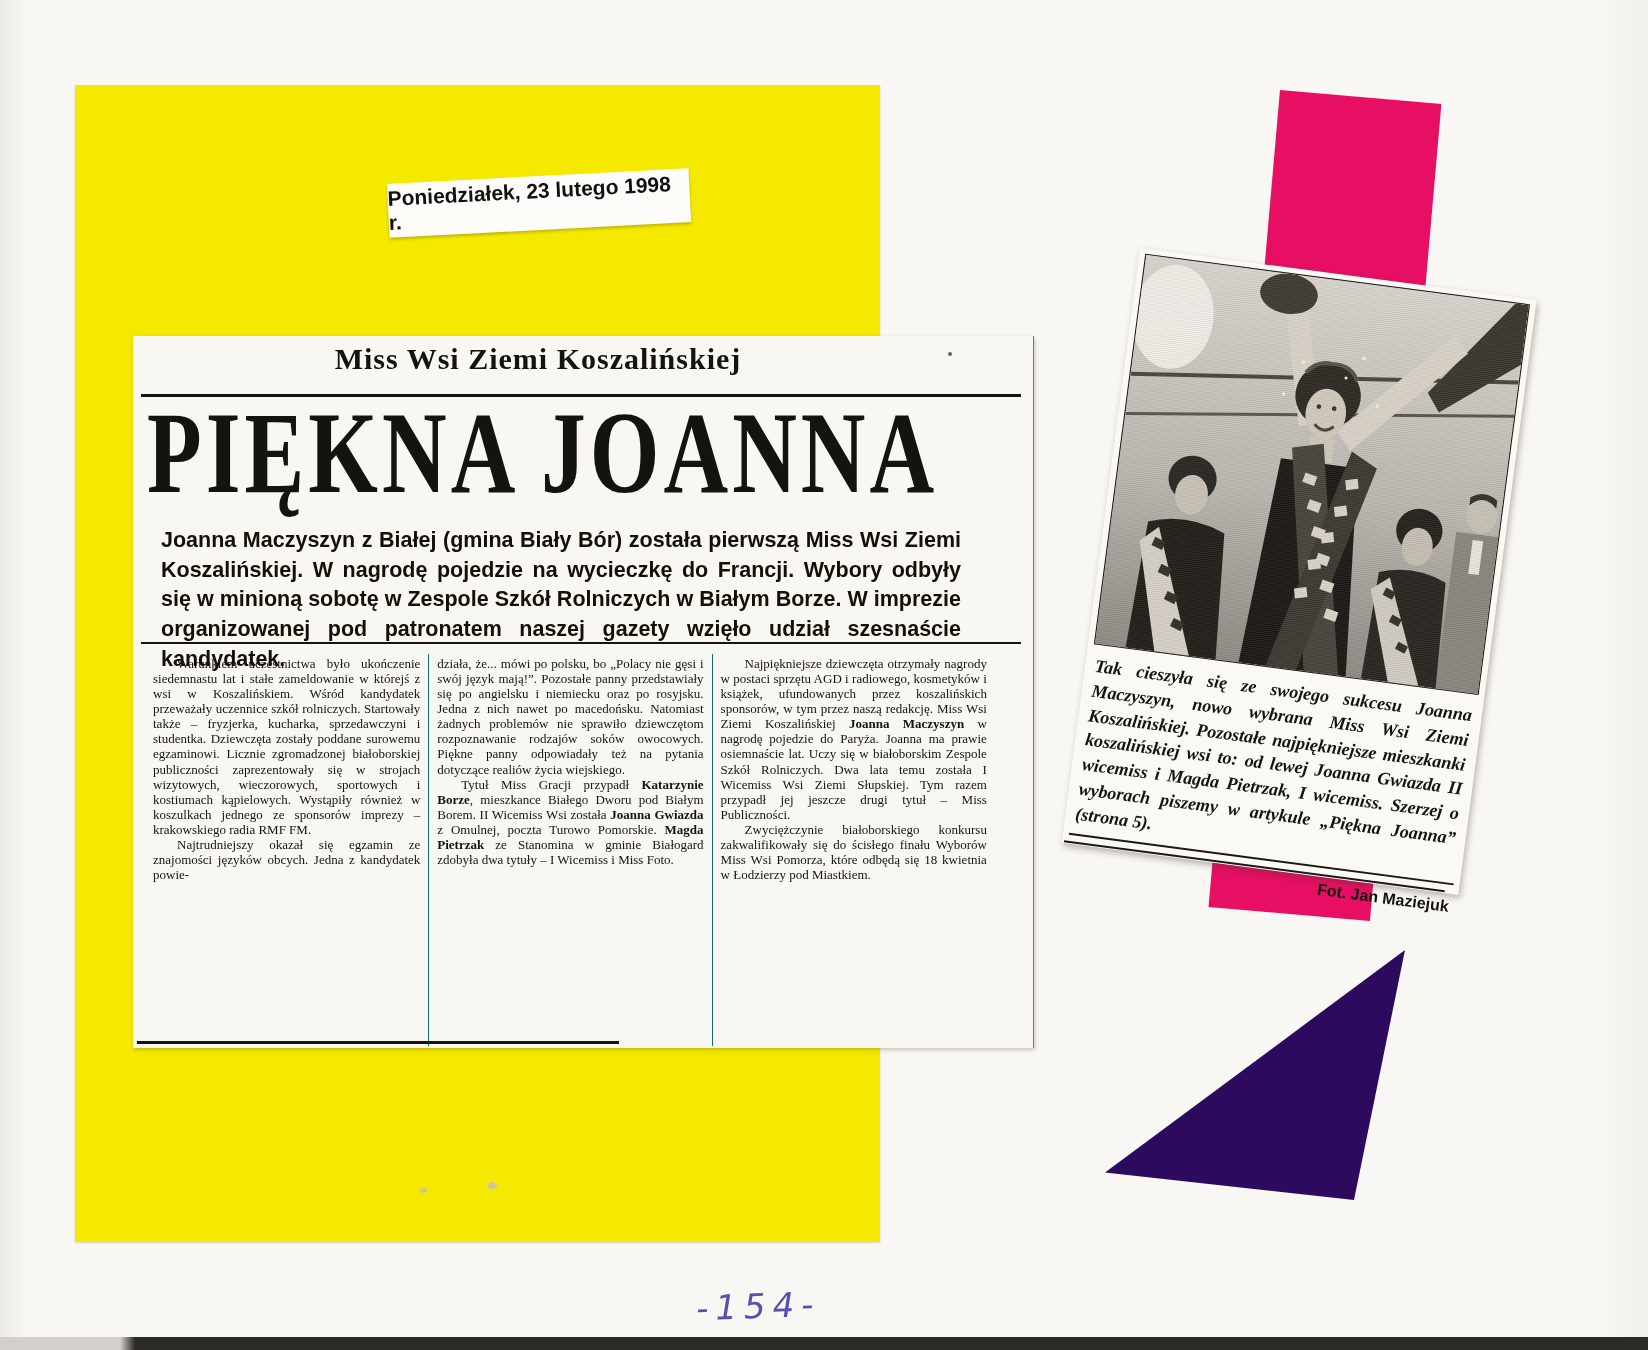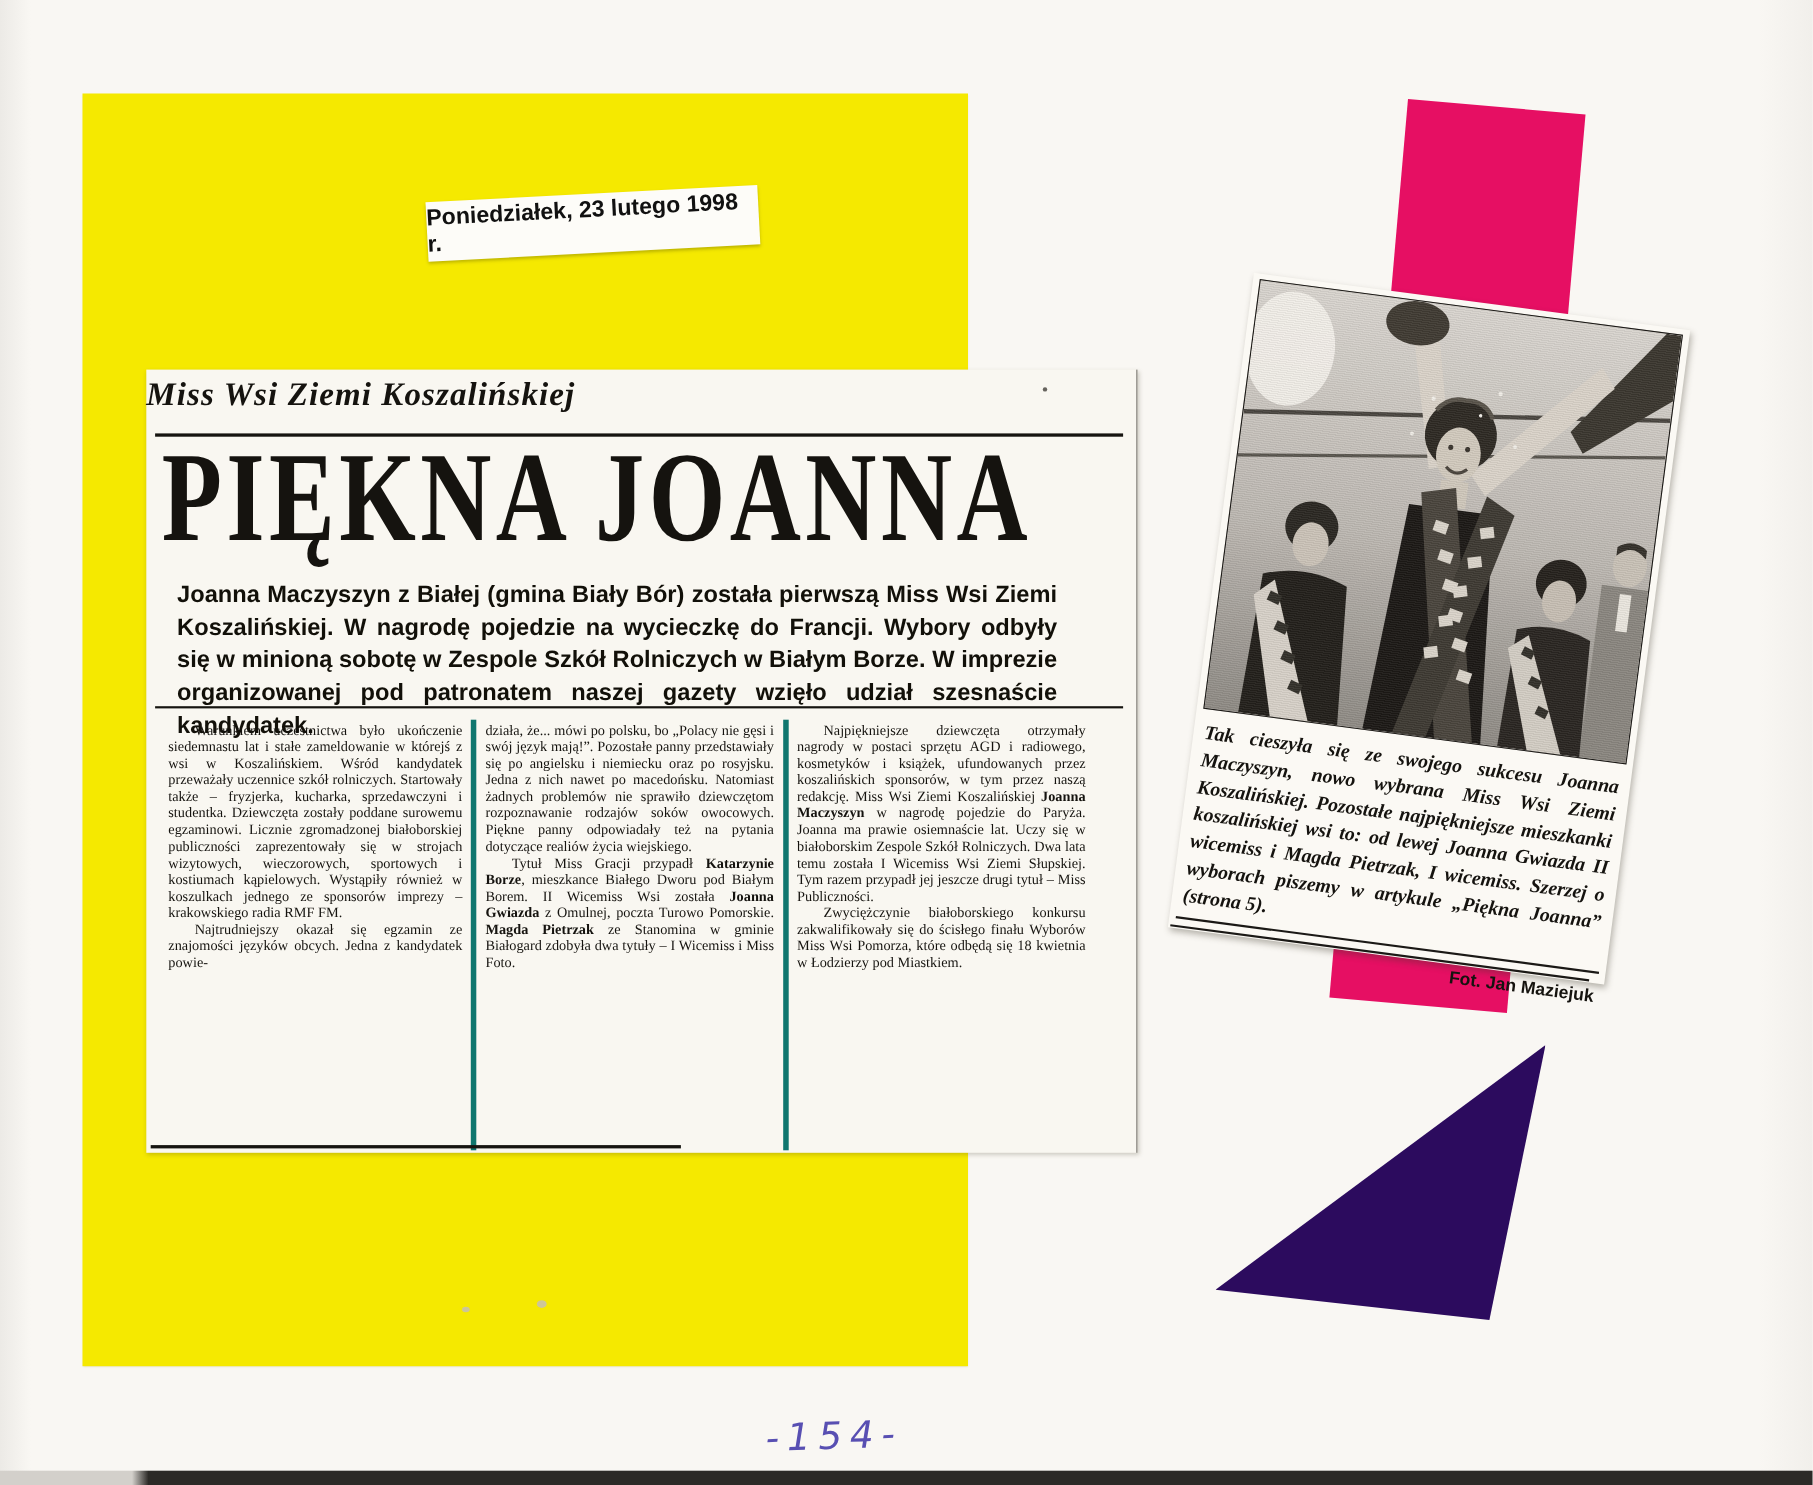--- a/index.html
+++ b/index.html
@@ -19,36 +19,36 @@
   
   .date-stamp{position:absolute;left:388px;top:176px;width:302px;height:54px;
         background:#fdfcf8;transform:rotate(-3deg);box-shadow:0 2px 3px rgba(90,85,0,.35);
         display:flex;align-items:center;justify-content:center;
         font-family:"Liberation Sans",sans-serif;font-weight:bold;font-size:21px;color:#111;}
   
   .clipping{position:absolute;left:133px;top:336px;width:900px;height:712px;
         background:#f9f7f1;color:#15130f;
         border-right:1px solid #79766f;
         box-shadow:1px 2px 4px rgba(60,55,30,.25);}
-  .kicker{position:absolute;left:0;right:90px;top:6px;text-align:left;
-        font-weight:bold;font-size:30px;letter-spacing:1px;font-style:italic;}
+  .kicker{position:absolute;left:0;right:90px;top:6px;text-align:center;
+        font-weight:bold;font-size:30px;letter-spacing:1px;}
   .rule{position:absolute;background:#161410;}
   .rule-top{left:8px;right:12px;top:58px;height:3px;}
   .rule-mid{left:8px;right:12px;top:306px;height:2px;}
   .rule-bottom{left:4px;top:705px;width:482px;height:3px;}
   .headline{position:absolute;left:14px;top:50px;margin:0;white-space:nowrap;
         font-size:112px;font-weight:bold;letter-spacing:5px;
         transform:scale(0.80,1.04);transform-origin:left top;}
   .deck{position:absolute;left:28px;top:190px;width:800px;margin:0;
         font-family:"Liberation Sans",sans-serif;font-weight:bold;
         font-size:21.5px;line-height:1.38;text-align:justify;color:#121009;}
   .cols{position:absolute;left:12px;top:318px;width:850px;height:392px;
         display:flex;overflow:hidden;}
   .col{width:33.33%;padding:2px 8px 0 8px;box-sizing:border-box;}
-  .col-mid{border-left:5px solid #0f766e;}
+  .col-mid{border-left:1px solid #0f766e;}
   .col p{margin:0;font-size:13px;line-height:1.16;text-align:justify;text-indent:24px;}
   .col p.noindent{text-indent:0;}
   
   .photo-paper{position:absolute;left:1140px;top:248px;width:400px;height:600px;
         background:#fbf9f4;transform:rotate(7.5deg);transform-origin:top left;
         box-shadow:2px 3px 6px rgba(60,55,40,.35);color:#15130f;}
   .photo{position:relative;margin:5px 6px 0 6px;height:392px;border:1px solid #1c1a17;
         overflow:hidden;background:#b9b5af;}
   .photo svg{display:block;width:100%;height:100%;}
   .photo::after{content:"";position:absolute;inset:0;

